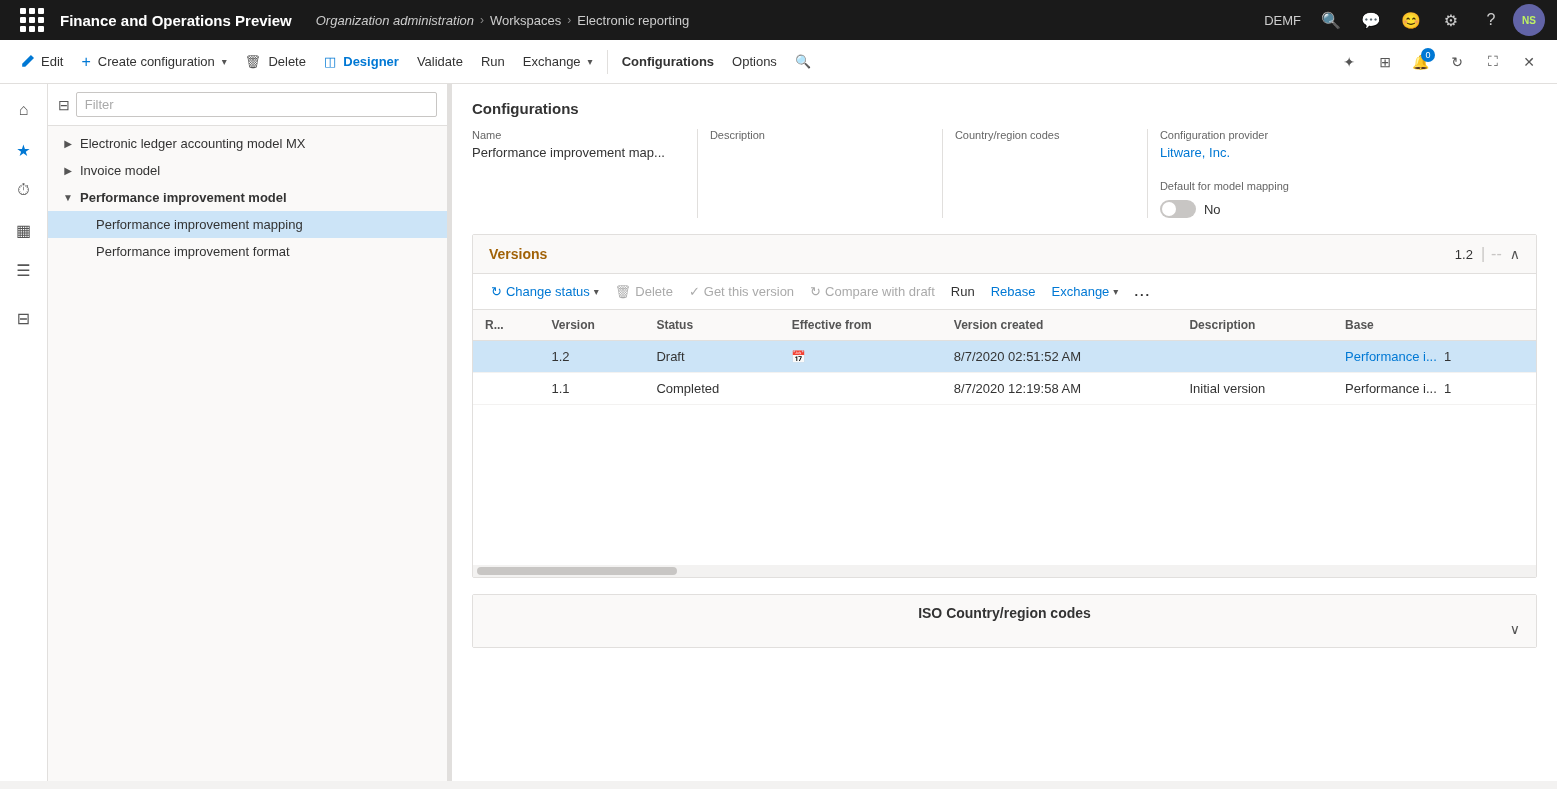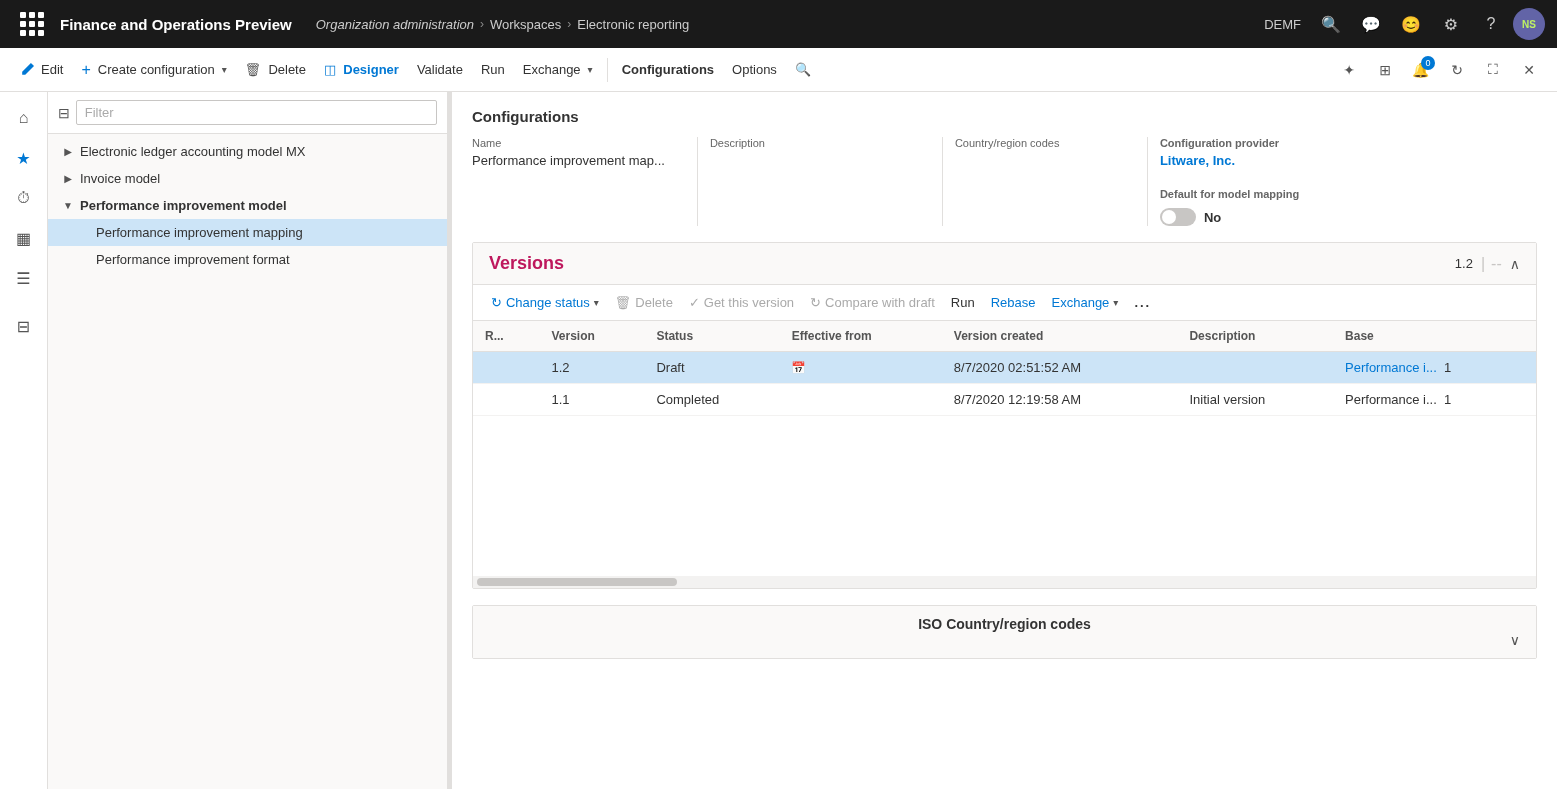--- a/index.html
+++ b/index.html
@@ -1,21 +1,21 @@
 <!DOCTYPE html>
 <html><head>
   <meta charset="utf-8">
   <style>
     * { box-sizing: border-box; margin: 0; padding: 0; font-family: 'Segoe UI', Arial, sans-serif; }
     body { width: 1557px; height: 789px; overflow: hidden; background: #f3f2f1; }
 
     
     .top-bar {
       display: flex; align-items: center; background: #1a1a1a; color: #fff;
-      height: 48px; padding: 0 12px; gap: 0;
+      height: 40px; padding: 0 12px; gap: 0;
     }
     .top-bar-waffle { width: 40px; height: 48px; display: flex; align-items: center; justify-content: center; cursor: pointer; flex-shrink: 0; }
     .waffle-icon { display: grid; grid-template-columns: repeat(3,6px); gap: 3px; }
     .waffle-dot { width: 6px; height: 6px; background: #fff; border-radius: 1px; }
     .top-bar-title { font-size: 15px; font-weight: 600; color: #fff; margin-left: 8px; white-space: nowrap; flex-shrink: 0; }
     .top-bar-breadcrumb { display: flex; align-items: center; margin-left: 24px; font-size: 13px; color: #ccc; gap: 6px; flex: 1; }
     .breadcrumb-sep { color: #888; font-size: 12px; }
     .top-bar-right { display: flex; align-items: center; gap: 4px; margin-left: auto; }
     .top-bar-env { font-size: 13px; color: #ccc; margin-right: 8px; }
     .top-bar-icon-btn { width: 36px; height: 36px; display: flex; align-items: center; justify-content: center; cursor: pointer; color: #ccc; font-size: 16px; border-radius: 3px; }
@@ -69,21 +69,21 @@
     .config-field-value { font-size: 13px; color: #333; }
     .config-field-value.link { color: #0078d4; cursor: pointer; text-decoration: none; }
     .config-field-separator { width: 1px; background: #e1dfdd; margin: 0 12px; }
     .toggle-row { display: flex; align-items: center; gap: 8px; margin-top: 4px; }
     .toggle { width: 36px; height: 18px; border-radius: 9px; background: #c8c6c4; display: flex; align-items: center; padding: 2px; cursor: pointer; flex-shrink: 0; }
     .toggle-knob { width: 14px; height: 14px; border-radius: 50%; background: #fff; }
 
     
     .versions-panel { border: 1px solid #e1dfdd; border-radius: 2px; }
     .versions-header { display: flex; align-items: center; padding: 10px 16px; background: #faf9f8; border-bottom: 1px solid #e1dfdd; }
-    .versions-title { font-size: 18px; font-weight: 600; color: #be185d; }
+    .versions-title { font-size: 14px; font-weight: 600; color: #a16207; }
     .versions-num { font-size: 13px; color: #333; margin-left: auto; margin-right: 8px; }
     .versions-sep { color: #c8c6c4; margin-right: 6px; }
     .chevron-btn { cursor: pointer; color: #555; font-size: 14px; }
 
     
     .versions-toolbar { display: flex; align-items: center; padding: 6px 12px; border-bottom: 1px solid #e1dfdd; gap: 4px; background: #fff; flex-wrap: wrap; }
     .vtool-btn { display: flex; align-items: center; gap: 4px; padding: 4px 6px; font-size: 13px; cursor: pointer; color: #0078d4; border: none; background: transparent; border-radius: 3px; white-space: nowrap; }
     .vtool-btn.disabled { color: #aaa; cursor: default; }
     .vtool-btn.plain { color: #333; }
     .vtool-btn.rebase { color: #0078d4; }
@@ -262,21 +262,21 @@
           <span class="config-field-value"></span>
         </div>
         <div class="config-field-separator"></div>
 
         <div class="config-field" style="min-width:180px;">
           <span class="config-field-label">Country/region codes</span>
           <span class="config-field-value"></span>
         </div>
         <div class="config-field-separator"></div>
 
-        <div class="config-field" style="min-width:200px;font-weight:bold;">
+        <div class="config-field" style="min-width:200px;">
           <span class="config-field-label">Configuration provider</span>
           <a class="config-field-value link">Litware, Inc.</a>
           <div style="height:12px;"></div>
           <span class="config-field-label">Default for model mapping</span>
           <div class="toggle-row">
             <div class="toggle">
               <div class="toggle-knob"></div>
             </div>
             <span style="font-size:13px;color:#333;">No</span>
           </div>

